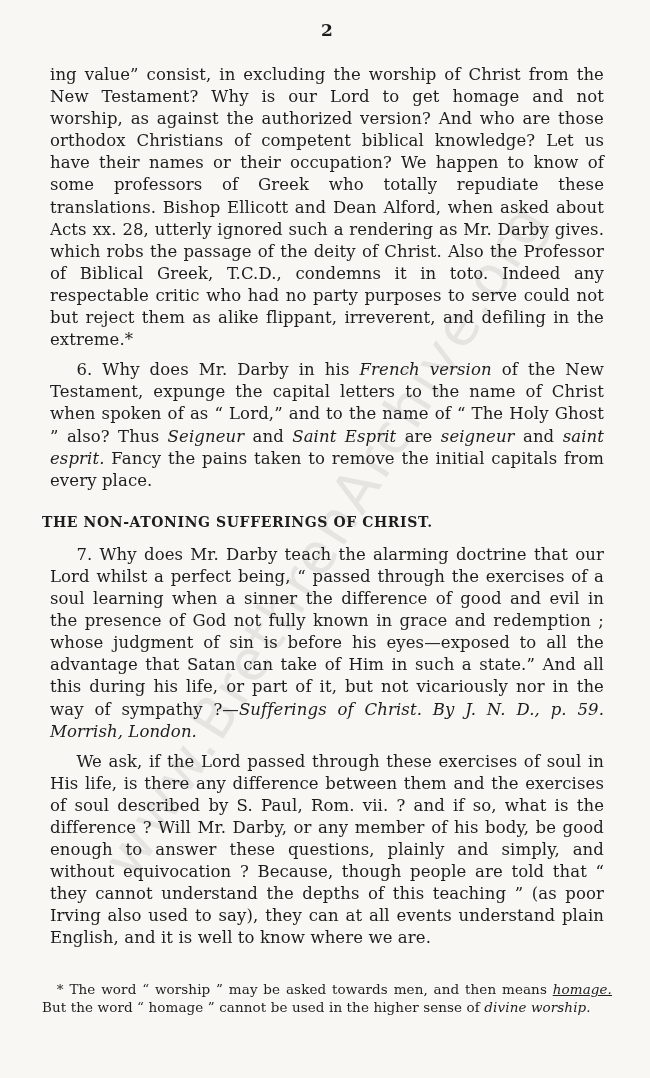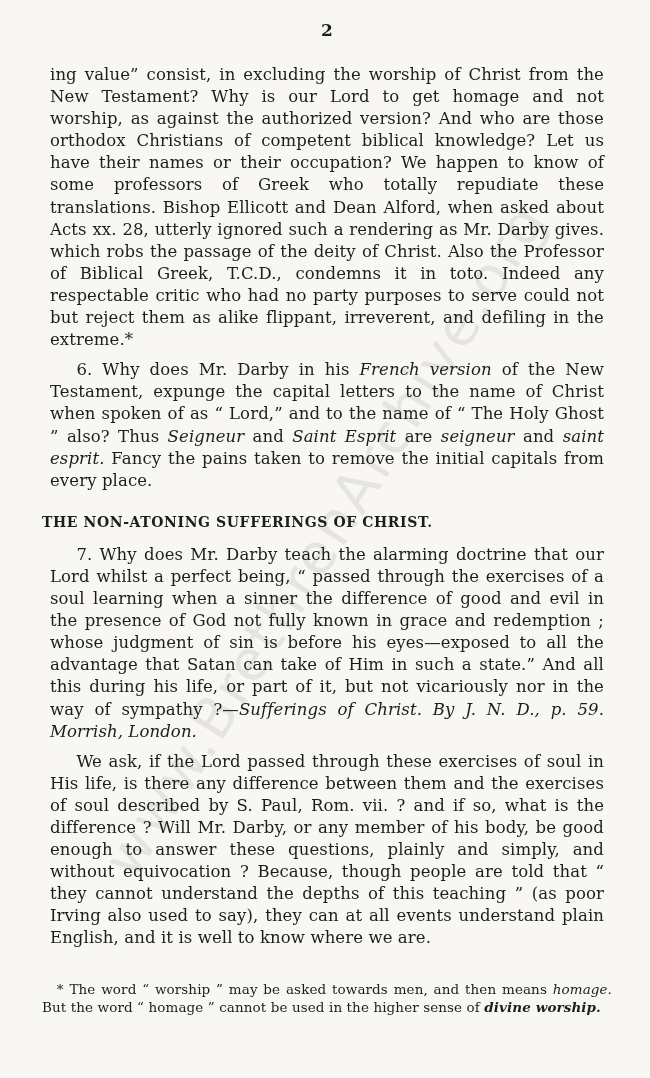--- a/index.html
+++ b/index.html
@@ -89,17 +89,17 @@
       <p class="no-indent"><span>ing value” consist, in excluding the worship of Christ from the New Testament?  Why is our Lord to get homage and not worship, as against the authorized version?  And who are those orthodox Christians of competent biblical knowledge? Let us have their names or their occupation?  We happen to know of some professors of Greek who totally repudiate these translations.  Bishop Ellicott and Dean Alford, when asked about Acts xx. 28, utterly ignored such a rendering as Mr. Darby gives. which robs the passage of the deity of Christ. Also the Professor of Biblical Greek, T.C.D., condemns it in toto.  Indeed any respectable critic who had no party purposes to serve could not but reject them as alike flippant, irreverent, and defiling in the extreme.*</span></p>
 
       <p><span>6. Why does Mr. Darby in his </span><span style="font-style: italic;">French version</span><span> of the New Testament, expunge the capital letters to the name of Christ when spoken of as “ Lord,” and to the name of “ The Holy Ghost ” also?  Thus </span><span style="font-style: italic;">Seigneur</span><span> and </span><span style="font-style: italic;">Saint Esprit</span><span> are </span><span style="font-style: italic;">seigneur</span><span> and </span><span style="font-style: italic;">saint esprit.</span><span>  Fancy the pains taken to remove the initial capitals from every place.</span></p>
 
       <h2 class="section-heading">THE NON-ATONING SUFFERINGS OF CHRIST.</h2>
 
       <p><span>7. Why does Mr. Darby teach the alarming doctrine that our Lord whilst a perfect being, “ passed through the exercises of a soul learning when a sinner the difference of good and evil in the presence of God not fully known in grace and redemption ; whose judgment of sin is before his eyes—exposed to all the advantage that Satan can take of Him in such a state.”  And all this during his life, or part of it, but not vicariously nor in the way of sympathy ?—</span><span style="font-style: italic;">Sufferings of Christ.  By J. N. D., p. 59.  Morrish, London.</span></p>
 
       <p><span>We ask, if the Lord passed through these exercises of soul in His life, is there any difference between them and the exercises of soul described by S. Paul, Rom. vii. ? and if so, what is the difference ?  Will Mr. Darby, or any member of his body, be good enough to answer these questions, plainly and simply, and without equivocation ?  Because, though people are told that “ they cannot understand the depths of this teaching ” (as poor Irving also used to say), they can at all events understand plain English, and it is well to know where we are.</span></p>
 
-      <div class="footnote"><span>* The word “ worship ” may be asked towards men, and then means </span><span style="font-style: italic;">homage.</span><span>  But the word “ homage ” cannot be used in the higher sense of </span><span style="font-style: italic; font-weight: bold;">divine worship.</span></div>
+      <div class="footnote"><span>* The word “ worship ” may be asked towards men, and then means </span><span style="font-style: italic; text-decoration: underline;">homage.</span><span>  But the word “ homage ” cannot be used in the higher sense of </span><span style="font-style: italic;">divine worship.</span></div>
 
     </div>
   </div>
 </div>
 
 </body></html>

